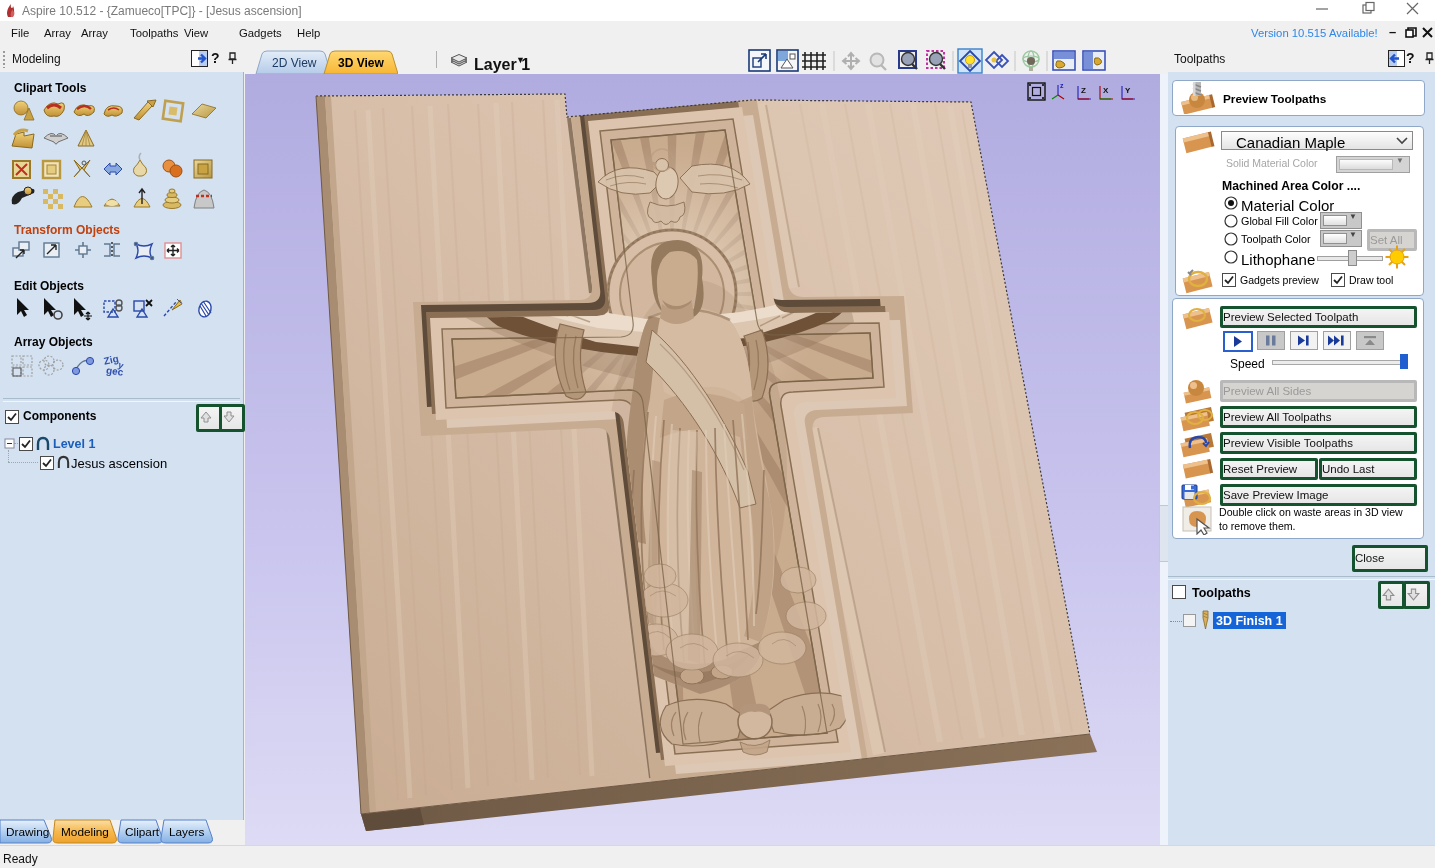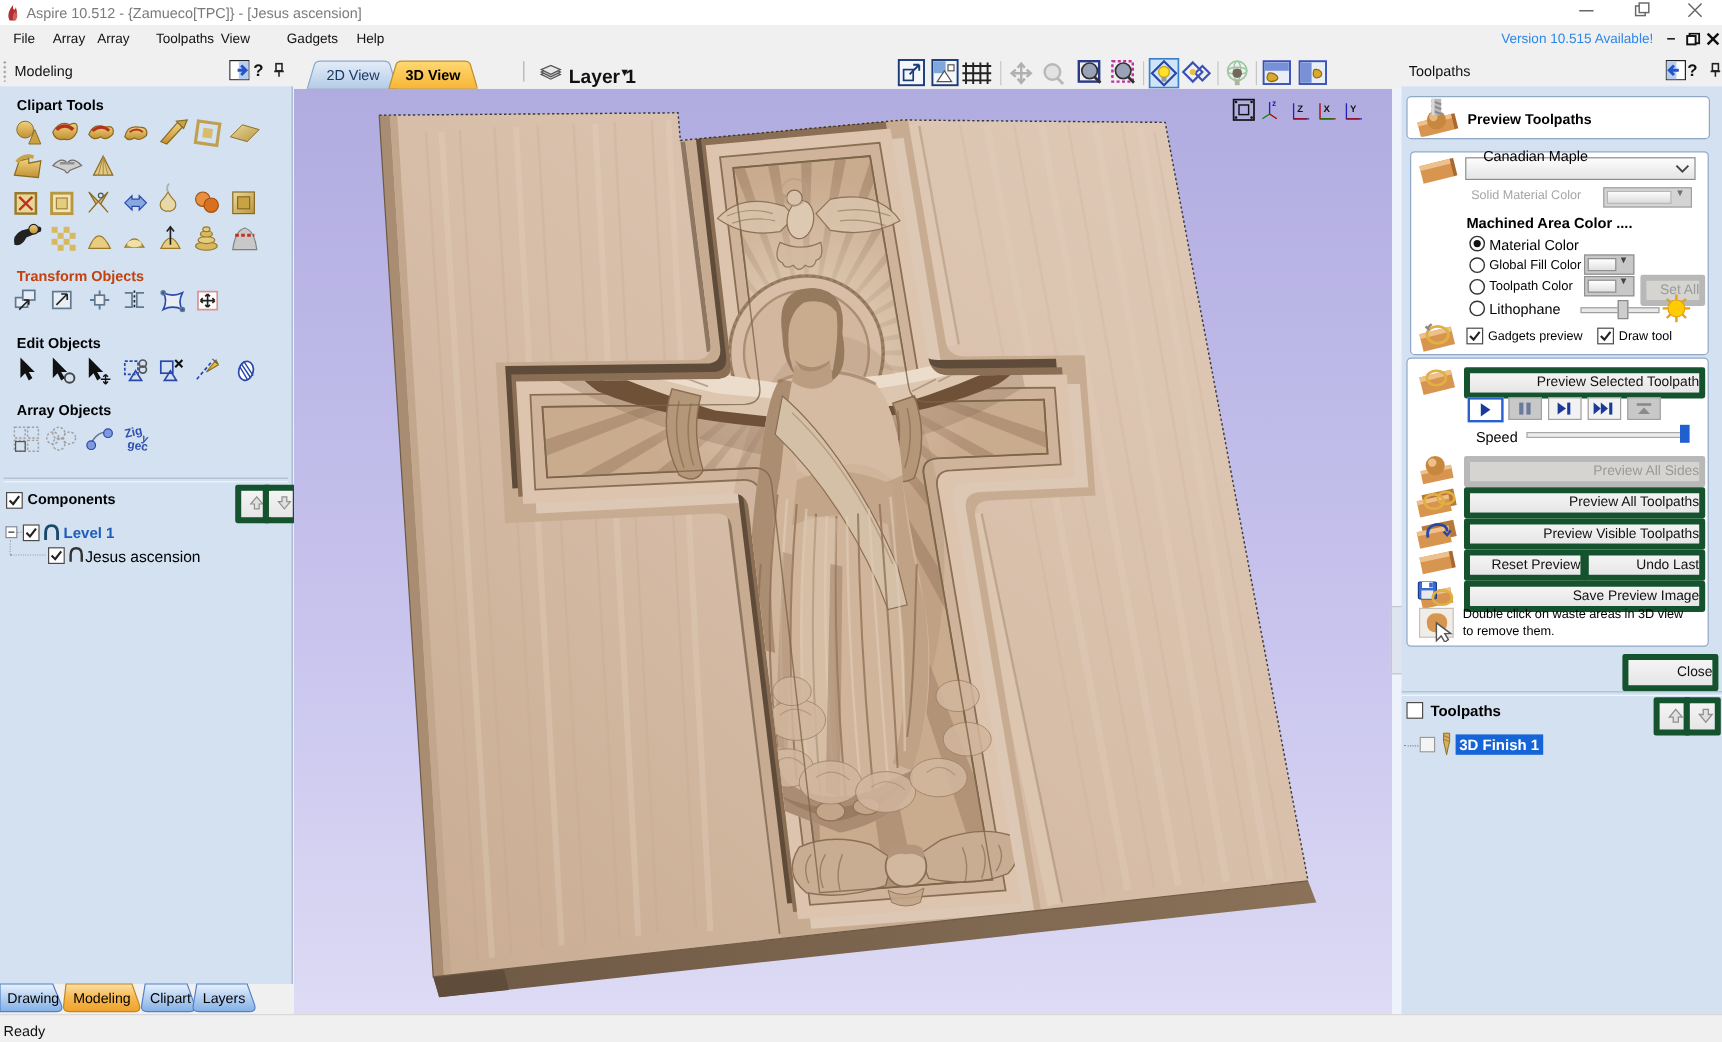--- a/index.html
+++ b/index.html
@@ -1,19 +1,19 @@
 <!DOCTYPE html>
 <html><head><meta charset="utf-8">
 <style>
 html,body{margin:0;padding:0;width:1435px;height:868px;overflow:hidden;font-family:"Liberation Sans",sans-serif;background:#f0f0f0;}
 .abs{position:absolute;}
 .bold{font-weight:bold;}
 .cb{position:absolute;width:12px;height:12px;background:#fff;border:1px solid #4a4a4a;}
 .cb svg{position:absolute;left:0;top:0;}
-.btn{position:absolute;background:linear-gradient(#f4f4f4,#e6e6e6);border:5px solid #14532d;border-radius:2px;font-size:11.5px;color:#111;text-align:right;font-family:"Liberation Sans",sans-serif;}
+.btn{position:absolute;background:linear-gradient(#f4f4f4,#e6e6e6);border:3px solid #14532d;border-radius:2px;font-size:11.5px;color:#111;text-align:left;font-family:"Liberation Sans",sans-serif;}
 .btn.dis{background:#d6d4d0;color:#9a9a9a;border-color:#b8b8b8;}
 </style></head>
 <body>
 
 <div class="abs" style="left:0;top:0;width:1435px;height:21px;background:#ffffff;">
   <svg class="abs" style="left:4px;top:3px;" width="14" height="15" viewBox="0 0 14 15">
       <path d="M4,14 C2,10 3,6 7,1 C6,6 9,6 9,3 C11,7 10,11 8,14 Z" fill="#b03030"></path>
       <path d="M7,14 C6,11 7,8 9,6 C8,9 11,9 10,8 C11,10 10,13 9,14 Z" fill="#d06060"></path>
     </svg>
   <span class="abs" style="left:22px;top:4px;font-size:12px;color:#7a7a7a;">Aspire 10.512 - {Zamueco[TPC]} - [Jesus ascension]</span>
@@ -678,56 +678,56 @@
 
 <div class="abs" style="left:1175px;top:126px;width:247px;height:168px;background:#fff;border:1px solid #8fa8c8;border-radius:4px;"></div>
 <svg class="abs" style="left:1179px;top:128px;" width="38" height="28" viewBox="0 0 38 28">
     <g transform="rotate(-14 19 14)">
       <rect x="5" y="7" width="27" height="15" fill="#d8954f"></rect>
       <rect x="5" y="7" width="27" height="4" fill="#eec08c"></rect>
       <rect x="31" y="7" width="3" height="15" fill="#a86830"></rect>
     </g>
   </svg>
 <div class="abs" style="left:1221px;top:131px;width:190px;height:17px;background:linear-gradient(#fdfdfd,#e4e4e4);border:1px solid #8a8a8a;"></div>
-<span class="abs" style="left:1236px;top:123px;font-size:12px;color:#000;">Canadian Maple</span>
+<span class="abs" style="left:1236px;top:134px;font-size:15px;color:#000;">Canadian Maple</span>
 <svg class="abs" style="left:1396px;top:137px;" width="12" height="8" viewBox="0 0 12 8">
     <path d="M1,1 L6,6 L11,1" fill="none" stroke="#444" stroke-width="1.6"></path>
   </svg>
 <span class="abs" style="left:1226px;top:157px;font-size:10.5px;color:#a6a6a6;">Solid Material Color</span>
 <div class="abs" style="left:1336px;top:156px;width:72px;height:15px;background:#d4d4d4;border:1px solid #a0a0a0;">
     <div class="abs" style="left:2px;top:2px;width:52px;height:9px;background:linear-gradient(#fcfcfc,#dcdcdc);border:1px solid #b8b8b8;"></div>
     <span class="abs" style="left:59px;top:-1px;font-size:8px;color:#707070;">▼</span>
   </div>
 <span class="abs bold" style="left:1222px;top:179px;font-size:12.2px;color:#000;">Machined Area Color ....</span>
 <svg class="abs" style="left:1224px;top:196px;" width="14" height="14" viewBox="0 0 14 14">
     <circle cx="7" cy="7" r="6" fill="#fff" stroke="#333" stroke-width="1.2"></circle>
     <circle cx="7" cy="7" r="3" fill="#111"></circle>
   </svg>
-<span class="abs" style="left:1241px;top:197px;font-size:12px;color:#000;">Material Color</span>
+<span class="abs" style="left:1241px;top:197px;font-size:15px;color:#000;">Material Color</span>
 <svg class="abs" style="left:1224px;top:214px;" width="14" height="14" viewBox="0 0 14 14">
     <circle cx="7" cy="7" r="6" fill="#fff" stroke="#333" stroke-width="1.2"></circle>
   </svg>
 <span class="abs" style="left:1241px;top:215px;font-size:10.8px;color:#000;">Global Fill Color</span>
 <div class="abs" style="left:1320px;top:212px;width:40px;height:15px;background:#c8c8c8;border:1px solid #909090;">
     <div class="abs" style="left:2px;top:2px;width:22px;height:9px;background:linear-gradient(#fff,#e0e0e0);border:1px solid #909090;"></div>
     <span class="abs" style="left:28px;top:-1px;font-size:8px;color:#444;">▼</span>
   </div>
 <svg class="abs" style="left:1224px;top:232px;" width="14" height="14" viewBox="0 0 14 14">
     <circle cx="7" cy="7" r="6" fill="#fff" stroke="#333" stroke-width="1.2"></circle>
   </svg>
 <span class="abs" style="left:1241px;top:233px;font-size:10.8px;color:#000;">Toolpath Color</span>
 <div class="abs" style="left:1320px;top:230px;width:40px;height:15px;background:#c8c8c8;border:1px solid #909090;">
     <div class="abs" style="left:2px;top:2px;width:22px;height:9px;background:linear-gradient(#fff,#e0e0e0);border:1px solid #909090;"></div>
     <span class="abs" style="left:28px;top:-1px;font-size:8px;color:#444;">▼</span>
   </div>
 <div class="btn dis" style="left:1367px;top:229px;width:44px;height:16px;line-height:16px;">Set All</div>
 <svg class="abs" style="left:1224px;top:250px;" width="14" height="14" viewBox="0 0 14 14">
     <circle cx="7" cy="7" r="6" fill="#fff" stroke="#333" stroke-width="1.2"></circle>
   </svg>
-<span class="abs" style="left:1241px;top:251px;font-size:12px;color:#000;">Lithophane</span>
+<span class="abs" style="left:1241px;top:251px;font-size:15px;color:#000;">Lithophane</span>
 <div class="abs" style="left:1317px;top:256px;width:64px;height:3px;background:#e8e8e8;border:1px solid #a0a0a0;"></div>
 <div class="abs" style="left:1348px;top:250px;width:7px;height:14px;background:#cdcdcd;border:1px solid #8a8a8a;"></div>
 <svg class="abs" style="left:1385px;top:245px;" width="24" height="24" viewBox="0 0 24 24">
     <g stroke="#e8a010" stroke-width="2">
       <line x1="12" y1="0.5" x2="12" y2="23.5"></line>
       <line x1="0.5" y1="12" x2="23.5" y2="12"></line>
       <line x1="4" y1="4" x2="20" y2="20"></line>
       <line x1="20" y1="4" x2="4" y2="20"></line>
     </g>
     <circle cx="12" cy="12" r="7" fill="#ffcc00" stroke="#e8a010"></circle>

